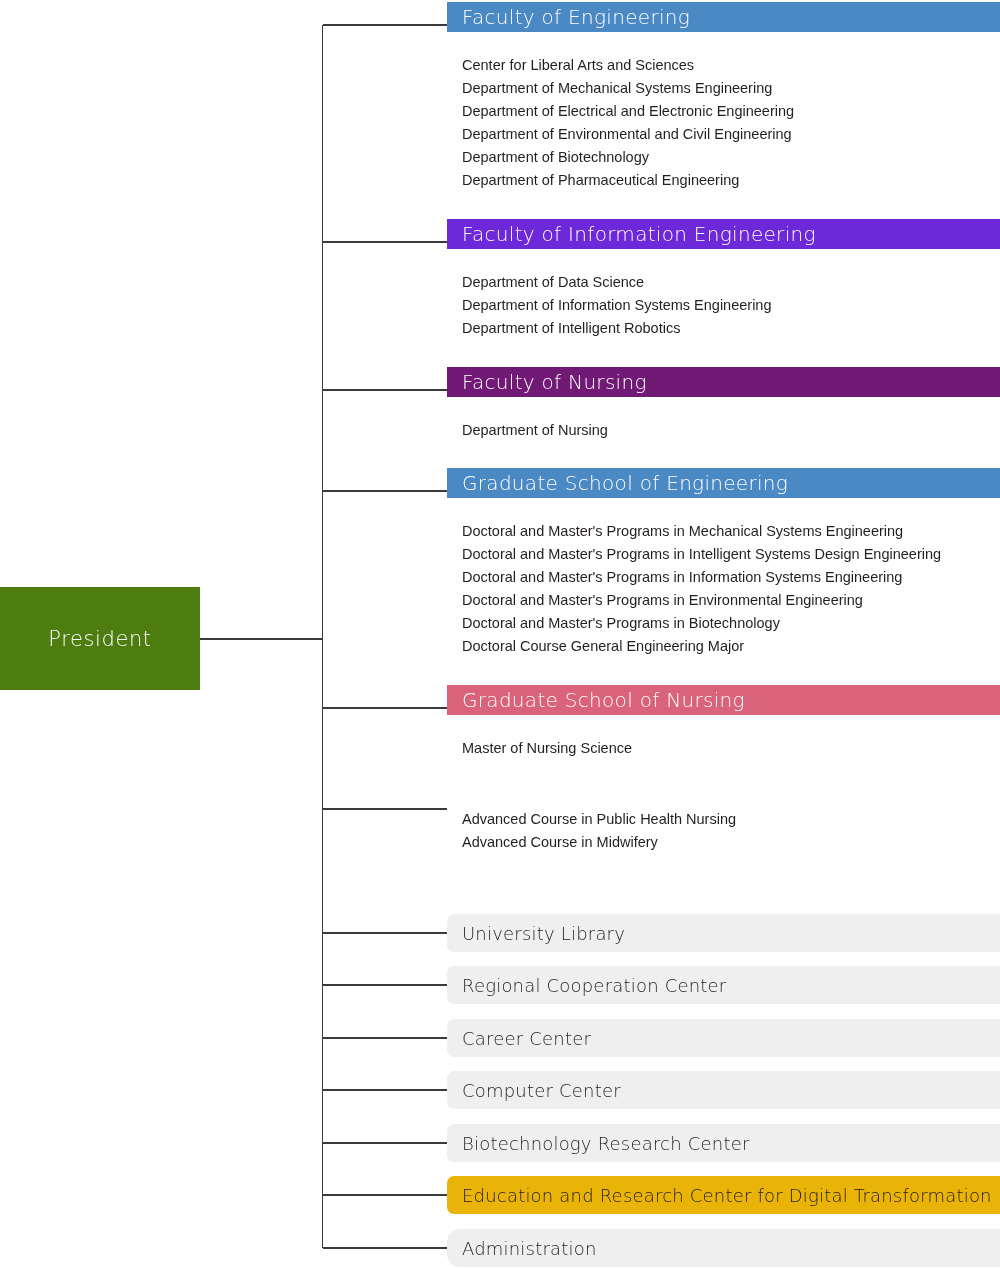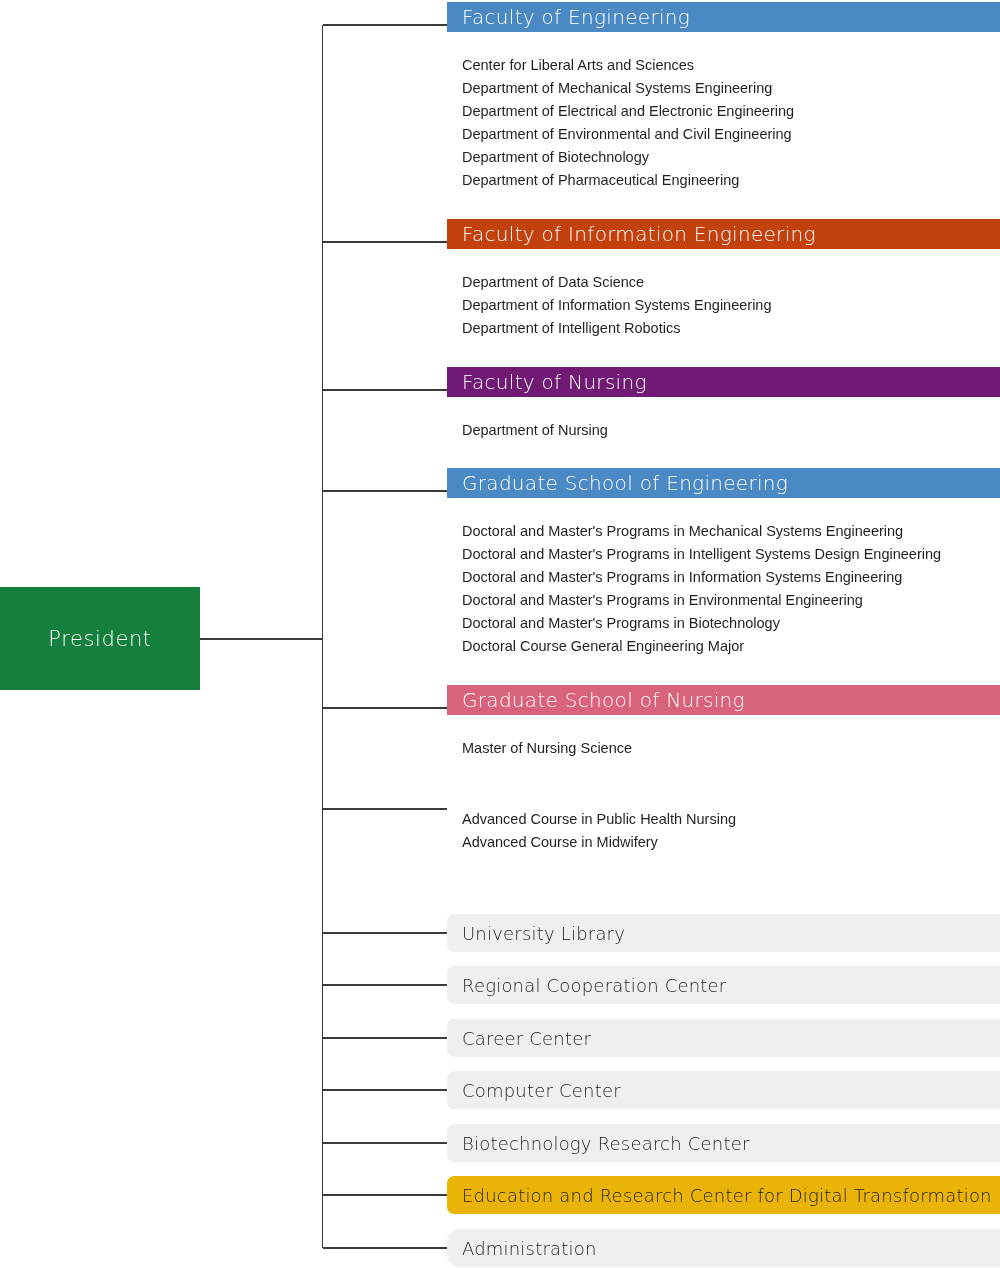--- a/index.html
+++ b/index.html
@@ -126,40 +126,40 @@
         <line x1="322.5" y1="933" x2="447" y2="933"></line>
         <line x1="322.5" y1="985" x2="447" y2="985"></line>
         <line x1="322.5" y1="1038" x2="447" y2="1038"></line>
         <line x1="322.5" y1="1090" x2="447" y2="1090"></line>
         <line x1="322.5" y1="1143" x2="447" y2="1143"></line>
         <line x1="322.5" y1="1195" x2="447" y2="1195"></line>
         <line x1="322.5" y1="1248" x2="447" y2="1248"></line>
       </g>
   </svg>
 
-  <div class="root-node" style="background: #15803d;">
+  <div class="root-node" style="background: #4d7c0f;">
     <span class="root-label">President</span>
   </div>
 
   <div id="nodes-layer">
       <div class="unit" style="top: 2px;">
         <div class="unit-header" style="background: rgb(74, 137, 196);">
           <span class="unit-header-label">Faculty of Engineering</span>
         </div>
         <ul class="unit-list">
           <li>Center for Liberal Arts and Sciences</li>
           <li>Department of Mechanical Systems Engineering</li>
           <li>Department of Electrical and Electronic Engineering</li>
           <li>Department of Environmental and Civil Engineering</li>
           <li>Department of Biotechnology</li>
           <li>Department of Pharmaceutical Engineering</li>
         </ul>
       </div>
       <div class="unit" style="top: 219px;">
-        <div class="unit-header" style="background: #c2410c;">
+        <div class="unit-header" style="background: #6d28d9;">
           <span class="unit-header-label">Faculty of Information Engineering</span>
         </div>
         <ul class="unit-list">
           <li>Department of Data Science</li>
           <li>Department of Information Systems Engineering</li>
           <li>Department of Intelligent Robotics</li>
         </ul>
       </div>
       <div class="unit" style="top: 367px;">
         <div class="unit-header" style="background: #701a75;">

